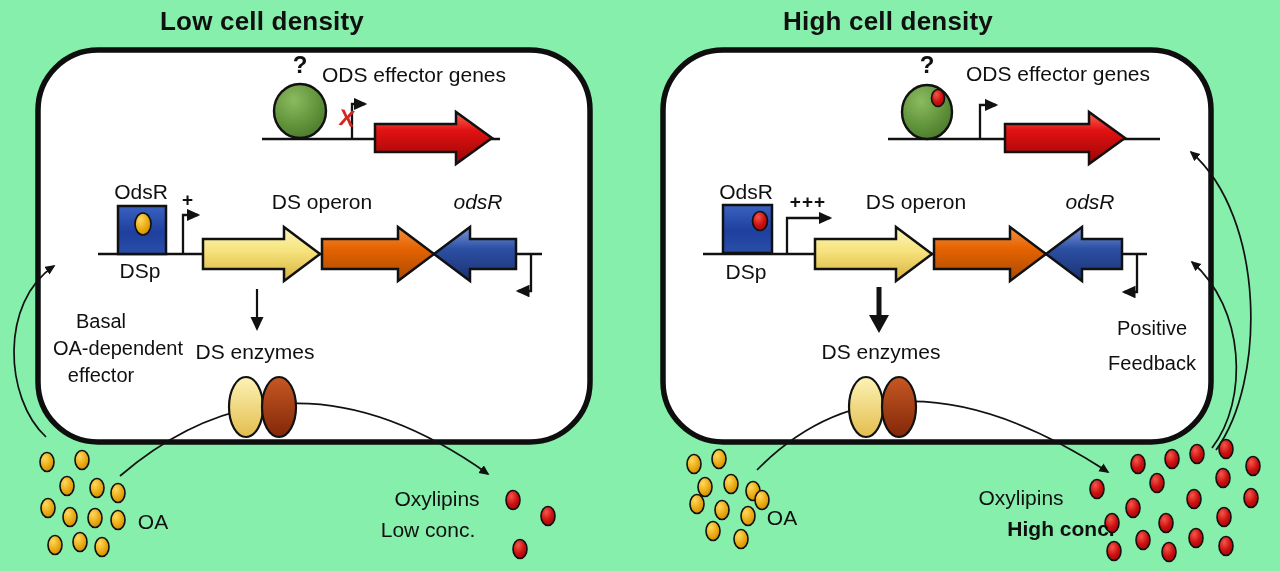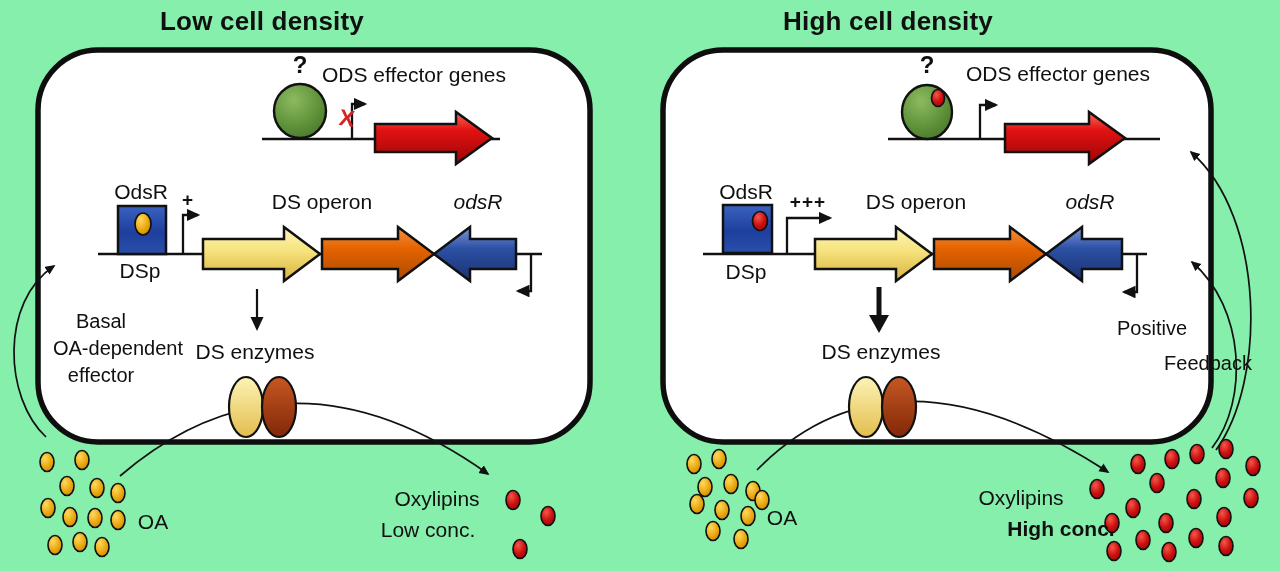--- a/index.html
+++ b/index.html
@@ -208,18 +208,18 @@
   <div class="lbl title" style="left:888px;top:8px;">High cell density</div>
   <div class="lbl qmark" style="left:927px;top:52px;">?</div>
   <div class="lbl" style="left:1058px;top:63px;">ODS effector genes</div>
   <div class="lbl" style="left:746px;top:181px;">OdsR</div>
   <div class="lbl plus" style="left:808px;top:192px;">+++</div>
   <div class="lbl" style="left:916px;top:191px;">DS operon</div>
   <div class="lbl it" style="left:1090px;top:191px;">odsR</div>
   <div class="lbl" style="left:746px;top:261px;">DSp</div>
   <div class="lbl" style="left:881px;top:341px;">DS enzymes</div>
   <div class="lbl small" style="left:1152px;top:318px;">Positive</div>
-  <div class="lbl small" style="left:1208px;top:353px;">Feedback</div>
+  <div class="lbl small" style="left:1152px;top:353px;">Feedback</div>
   <div class="lbl" style="left:782px;top:507px;">OA</div>
   <div class="lbl" style="left:1021px;top:487px;">Oxylipins</div>
   <div class="lbl b6" style="left:1025px;top:518px;">High conc.</div>
 
 </div>
 
 </body></html>

